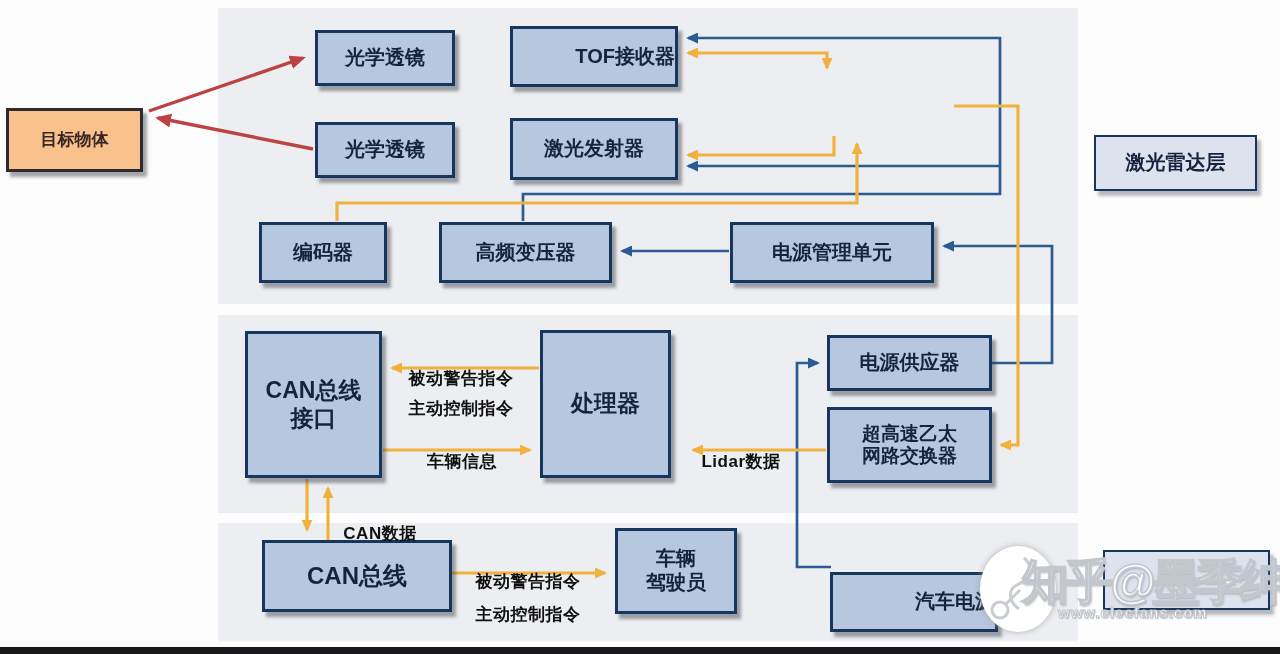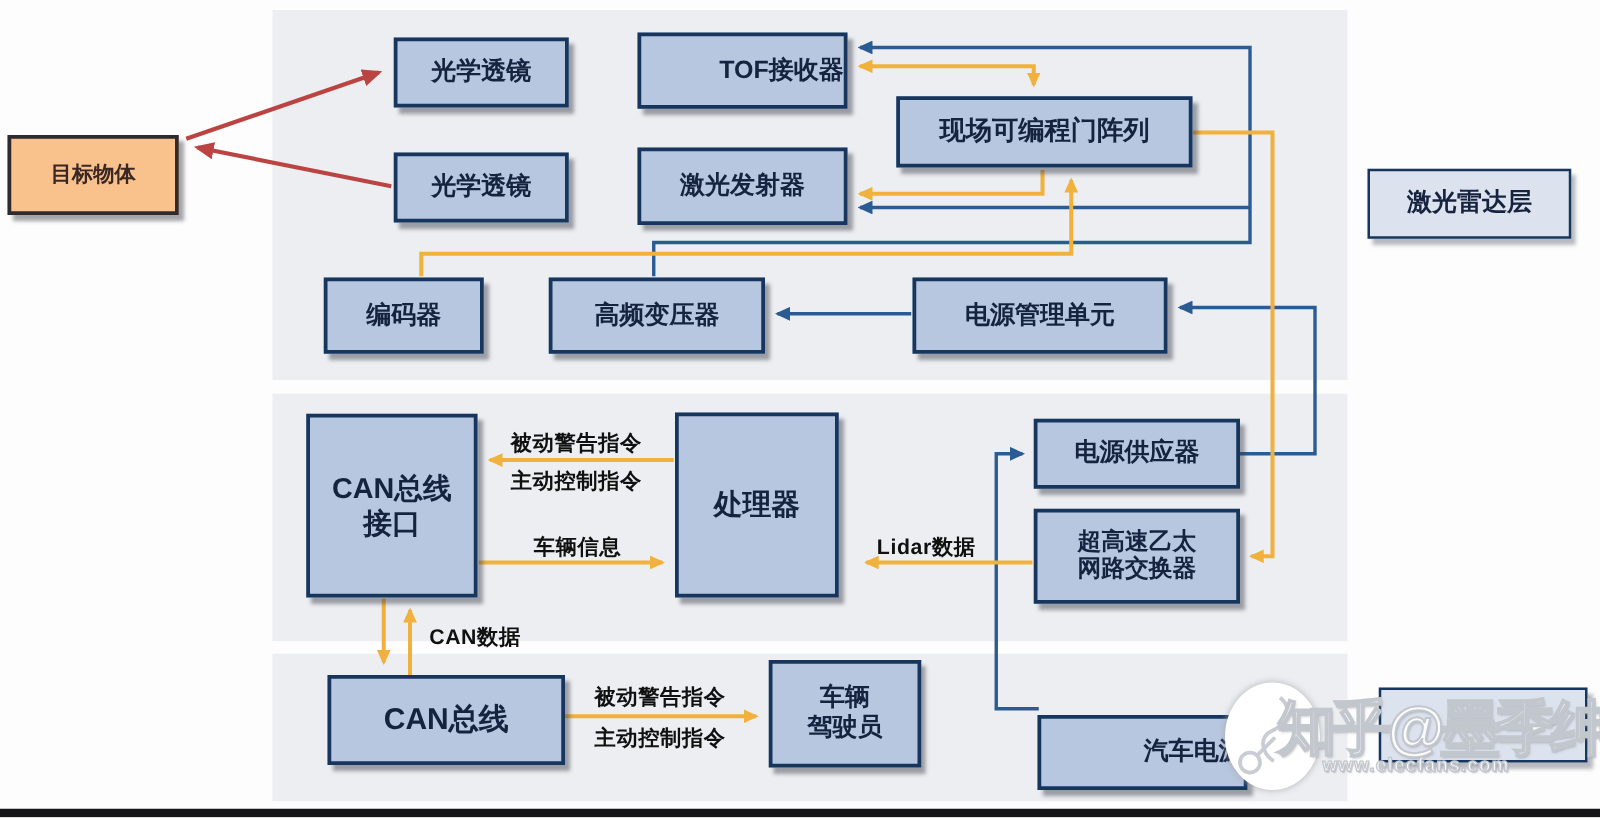--- a/index.html
+++ b/index.html
@@ -24,21 +24,21 @@
         color:var(--node-text);font-weight:700;text-align:center;}
   .node span{white-space:pre-line;line-height:1.18;}
   .node.orange{background:var(--orange-fill);border-color:var(--orange-border);color:#3a2723;margin-top:24px;}
   .node.layerlbl{background:var(--label-fill);border-width:2.5px;
         box-shadow:4px 5px 3px rgba(125,130,140,.55);}
   .fs17{font-size:17px;} .fs19{font-size:19px;} .fs20{font-size:20px;}
   .fs21{font-size:21px;} .fs23{font-size:23px;} .fs24{font-size:24px;}
   svg.wires{position:absolute;left:0;top:0;z-index:3;}
   .node{z-index:4;}
   .edge-label{position:absolute;z-index:6;width:150px;text-align:center;
-        font-size:17px;font-weight:700;color:#101010;letter-spacing:.5px;}
+        font-size:17px;font-weight:700;color:#101010;letter-spacing:.5px;margin-top:24px;}
   .bottom-bar{position:absolute;left:0;top:647px;width:1280px;height:7px;background:#17171a;z-index:8;}
   
   .wm{position:absolute;z-index:7;}
   .wm-circle{left:980px;top:546px;width:76px;height:86px;border-radius:50%;
         background:#fff;box-shadow:0 0 6px rgba(160,163,170,.8);}
   .wm-text-big{left:1022px;top:551px;font-size:47px;font-weight:700;letter-spacing:-3px;
         color:rgba(255,255,255,.92);-webkit-text-stroke:1.6px #c2c6cd;
         text-shadow:1px 2px 2px rgba(140,144,152,.55);white-space:nowrap;}
   .wm-text-small{left:1058px;top:604px;font-size:15px;font-weight:700;letter-spacing:1px;
         color:rgba(255,255,255,.95);-webkit-text-stroke:1.1px #c2c6cd;
@@ -101,23 +101,20 @@
   </div>
   <div class="node fs20" style="left:315px;top:122px;width:140px;height:56px;">
     <span>光学透镜</span>
   </div>
   <div class="node fs20" style="left:510px;top:26px;width:168px;height:61px;justify-content:flex-end;">
     <span>TOF接收器</span>
   </div>
   <div class="node fs20" style="left:510px;top:118px;width:168px;height:62px;">
     <span>激光发射器</span>
   </div>
-  <div class="node fs21" style="left:717px;top:77px;width:237px;height:57px;">
-    <span>现场可编程门阵列</span>
-  </div>
   <div class="node fs20" style="left:259px;top:222px;width:128px;height:61px;">
     <span>编码器</span>
   </div>
   <div class="node fs20" style="left:439px;top:222px;width:173px;height:61px;">
     <span>高频变压器</span>
   </div>
   <div class="node fs20" style="left:730px;top:222px;width:204px;height:61px;">
     <span>电源管理单元</span>
   </div>
 

